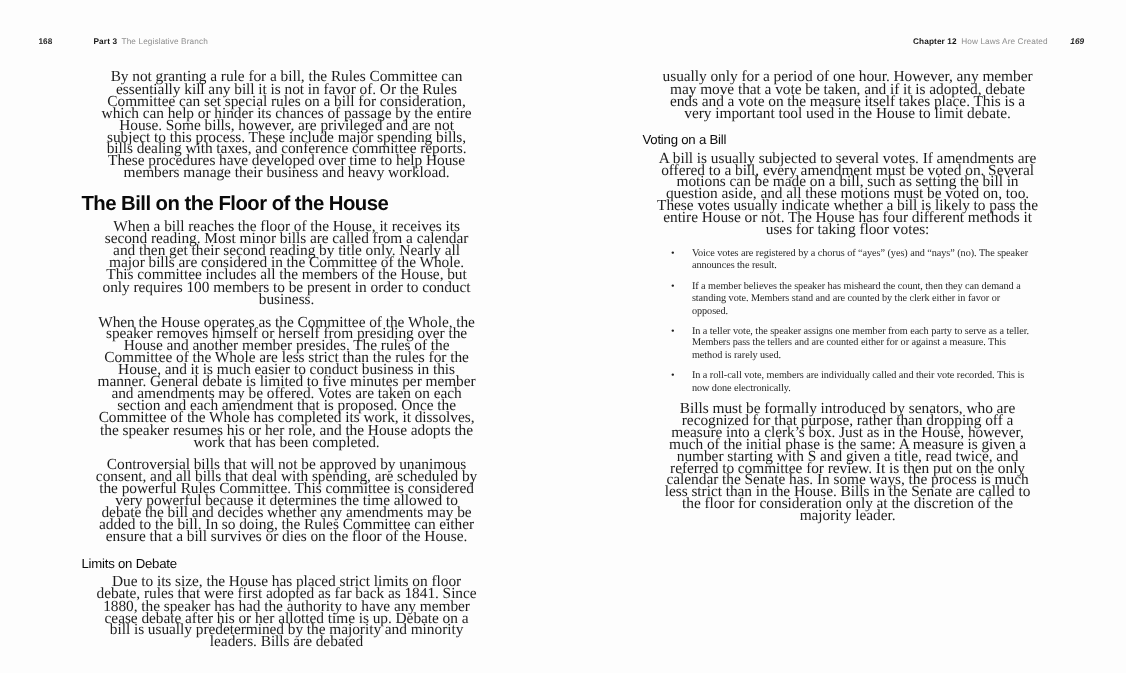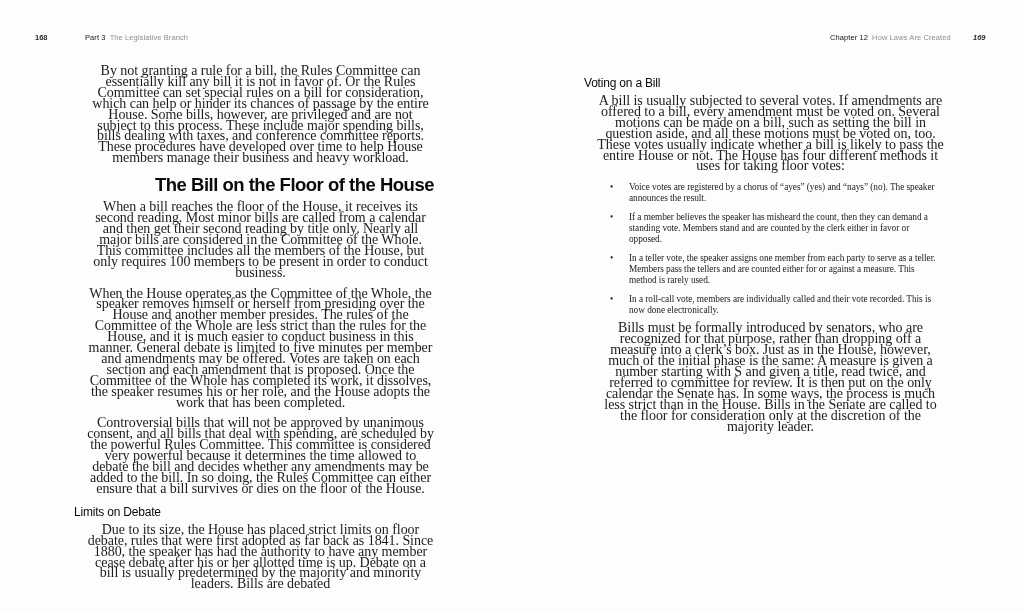--- a/index.html
+++ b/index.html
@@ -12,21 +12,21 @@
   }
   .spread { position: relative; width: 940px; height: 612px; }
 
   
   .runhead {
     position: absolute; top: 33px;
     font-family: "Liberation Sans", sans-serif;
     font-size: 7.5px; letter-spacing: 0.1px;
     color: #8e8e8e; white-space: nowrap;
   }
-  .runhead b { color: #161616; font-weight: 400; margin-right: 4px; }
+  .runhead b { color: #161616; font-weight: 700; margin-right: 4px; }
   .folio {
     position: absolute; top: 33px;
     font-family: "Liberation Sans", sans-serif;
     font-size: 7.5px; font-weight: 700; color: #2a2a2a;
   }
   .folio-left  { left: 35px; }
   .runhead-left { left: 85px; }
   .runhead-right { left: 830px; }
   .folio-right { left: 973px; font-style: italic; }
 
@@ -44,21 +44,20 @@
     text-align: center;
     color: #1c1c1c;
   }
 
   h1.section {
     font-family: "Liberation Sans", sans-serif;
     font-weight: 700; font-size: 18.5px;
     letter-spacing: -0.5px;
     color: #0a0a0a;
     margin: 7px 0 6px -13px;
-    text-align: right;
   }
   h2.sub {
     font-family: "Liberation Sans", sans-serif;
     font-weight: 400; font-size: 12px;
     letter-spacing: -0.2px;
     color: #0a0a0a;
     margin: 10px 0 6px -13px;
   }
 
   ul.vote-list {
@@ -103,20 +102,21 @@
     <p class="body">When the House operates as the Committee of the Whole, the speaker removes himself or herself from presiding over the House and another member presides. The rules of the Committee of the Whole are less strict than the rules for the House, and it is much easier to conduct business in this manner. General debate is limited to five minutes per member and amendments may be offered. Votes are taken on each section and each amendment that is proposed. Once the Committee of the Whole has completed its work, it dissolves, the speaker resumes his or her role, and the House adopts the work that has been completed.</p>
 
     <p class="body">Controversial bills that will not be approved by unanimous consent, and all bills that deal with spending, are scheduled by the powerful Rules Committee. This committee is considered very powerful because it determines the time allowed to debate the bill and decides whether any amendments may be added to the bill. In so doing, the Rules Committee can either ensure that a bill survives or dies on the floor of the House.</p>
 
     <h2 class="sub">Limits on Debate</h2>
 
     <p class="body">Due to its size, the House has placed strict limits on floor debate, rules that were first adopted as far back as 1841. Since 1880, the speaker has had the authority to have any member cease debate after his or her allotted time is up. Debate on a bill is usually predetermined by the majority and minority leaders. Bills are debated</p>
   </div>
 
   <div class="col col-right">
+    <p class="body">usually only for a period of one hour. However, any member may move that a vote be taken, and if it is adopted, debate ends and a vote on the measure itself takes place. This is a very important tool used in the House to limit debate.</p>
 
     <h2 class="sub">Voting on a Bill</h2>
 
     <p class="body">A bill is usually subjected to several votes. If amendments are offered to a bill, every amendment must be voted on. Several motions can be made on a bill, such as setting the bill in question aside, and all these motions must be voted on, too. These votes usually indicate whether a bill is likely to pass the entire House or not. The House has four different methods it uses for taking floor votes:</p>
 
     <ul class="vote-list">
       <li>
         <span class="bullet-dot">•</span>
         <span>Voice votes are registered by a chorus of “ayes” (yes) and “nays” (no). The speaker announces the result.</span>
       </li>

